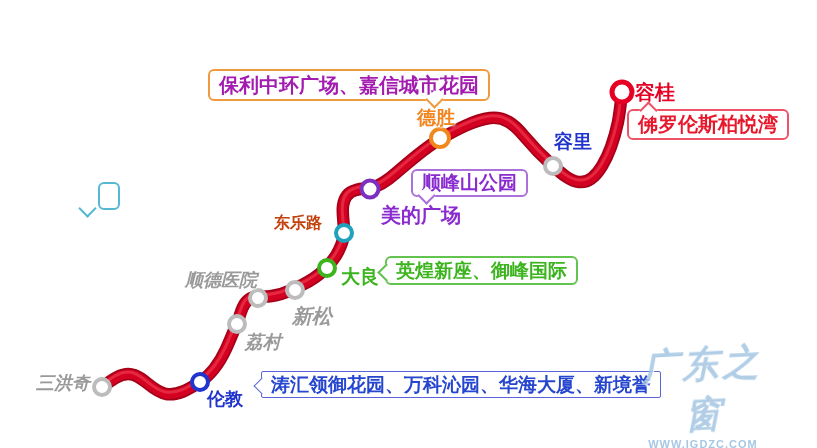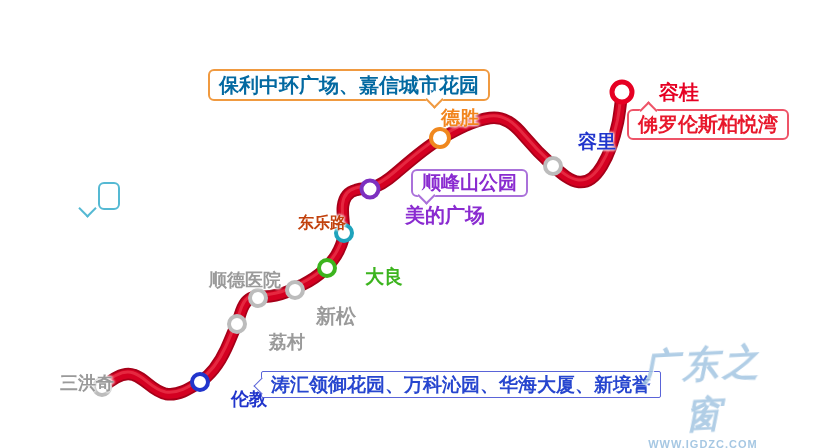--- a/index.html
+++ b/index.html
@@ -4,39 +4,39 @@
 <style>
   html,body{margin:0;padding:0;background:#fff;}
   #canvas{
     position:relative;width:817px;height:448px;background:#fff;overflow:hidden;
     font-family:"Liberation Sans","DejaVu Sans",sans-serif;font-weight:bold;
   }
   #line-svg{position:absolute;left:0;top:0;}
 
   
   .st{position:absolute;white-space:nowrap;
-      text-shadow:0 0 3px #fff,0 0 3px #fff,0 0 3px #fff;margin-left:24px;}
-  .st-gray{color:#9a9a9a;}
+      text-shadow:0 0 3px #fff,0 0 3px #fff,0 0 3px #fff;}
+  .st-gray{color:#9a9a9a;font-style:italic;}
   .lbl-sanhongqi{left:36px;top:371px;font-size:18px;}
   .lbl-lunjiao{left:207px;top:387px;font-size:18px;color:#2135cc;}
   .lbl-licun{left:245px;top:330px;font-size:18px;text-align:center;}
   .lbl-shundeyiyuan{left:185px;top:268px;font-size:18px;}
   .lbl-xinsong{left:292px;top:303px;font-size:20px;}
   .lbl-daliang{left:341px;top:264px;font-size:19px;color:#3cb41e;}
   .lbl-dongleli{left:274px;top:213px;font-size:16px;color:#c2410c;}
   .lbl-meidiguangchang{left:381px;top:202px;font-size:20px;color:#8a2bd0;}
   .lbl-desheng{left:417px;top:105px;font-size:19px;color:#f2851e;}
   .lbl-rongli{left:554px;top:129px;font-size:19px;color:#2135cc;}
   .lbl-ronggui{left:635px;top:79px;font-size:20px;color:#e60023;}
 
   
   .callout{position:absolute;background:#fff;white-space:nowrap;
            border-radius:6px;padding:0 9px;display:flex;align-items:center;}
   .tail{position:absolute;width:11px;height:11px;background:#fff;transform:rotate(45deg);}
-  .c-baoli{left:208px;top:69px;height:28px;font-size:20px;color:#0369a1;border:2px solid #f09a40;}
+  .c-baoli{left:208px;top:69px;height:28px;font-size:20px;color:#a21caf;border:2px solid #f09a40;}
   .c-baoli .tail{bottom:-7px;left:218px;border-right:2px solid #f09a40;border-bottom:2px solid #f09a40;}
   .c-jindi{left:98px;top:182px;height:24px;font-size:19px;color:#24a3c4;border:2px solid #55b9d3;}
   .c-jindi .tail{bottom:-7px;right:24px;border-right:2px solid #55b9d3;border-bottom:2px solid #55b9d3;}
   .c-shunfeng{left:411px;top:169px;height:24px;font-size:19px;color:#8a2bd0;border:2px solid #aa71da;text-align:right;}
   .c-shunfeng .tail{bottom:-7px;left:7px;border-right:2px solid #aa71da;border-bottom:2px solid #aa71da;}
   .c-dongsheng{left:501px;top:87px;height:29px;font-size:21px;color:#2f3fc8;border:2px solid #5a64d8;}
   .c-dongsheng .tail{bottom:-7px;right:13px;border-right:2px solid #5a64d8;border-bottom:2px solid #5a64d8;}
   .c-foluolunsi{left:627px;top:109px;height:27px;font-size:20px;color:#e8182c;border:2px solid #ee5468;}
   .c-foluolunsi .tail{top:-7px;left:13px;border-left:2px solid #ee5468;border-top:2px solid #ee5468;}
   .c-yinghuang{left:385px;top:256px;height:25px;font-size:19px;color:#3cb41e;border:2px solid #62c44e;}
@@ -122,20 +122,24 @@
     <i class="tail"></i>
   </div>
   <div class="callout c-shunfeng">
     <span>顺峰山公园</span>
     <i class="tail"></i>
   </div>
   <div class="callout c-foluolunsi">
     <span>佛罗伦斯柏悦湾</span>
     <i class="tail"></i>
   </div>
+  <div class="callout c-yinghuang">
+    <span>英煌新座、御峰国际</span>
+    <i class="tail"></i>
+  </div>
   <div class="callout c-taohui">
     <span>涛汇领御花园、万科沁园、华海大厦、新境誉</span>
     <i class="tail"></i>
   </div>
 
   <div class="wm">
     <span class="wm-brand">广东之窗</span>
     <span class="wm-url">WWW.IGDZC.COM</span>
   </div>
 

